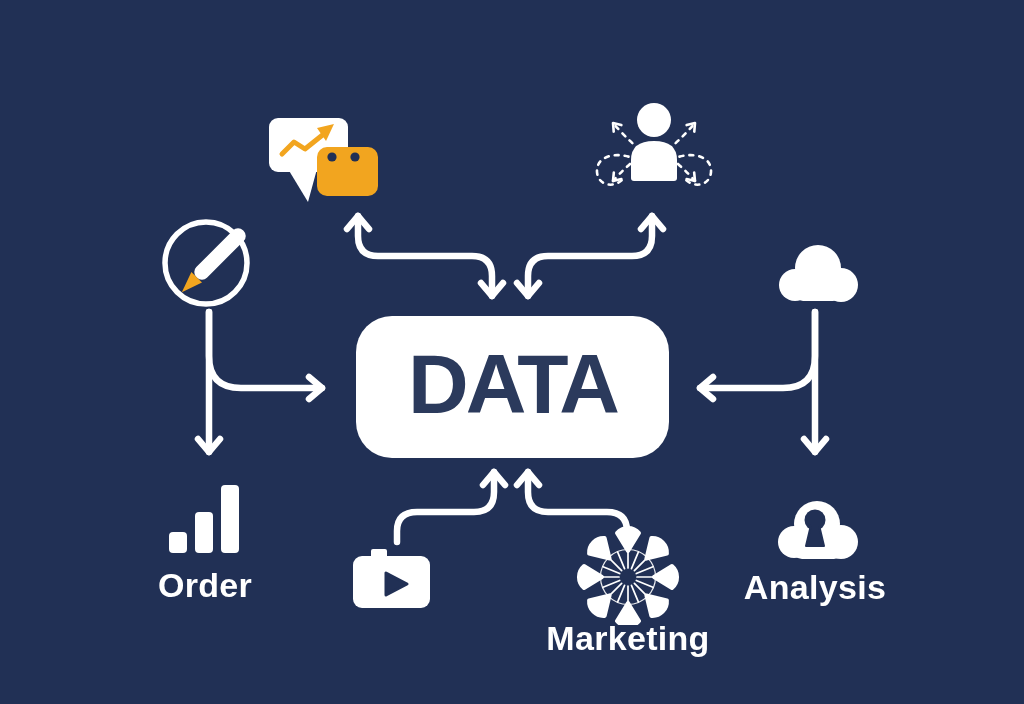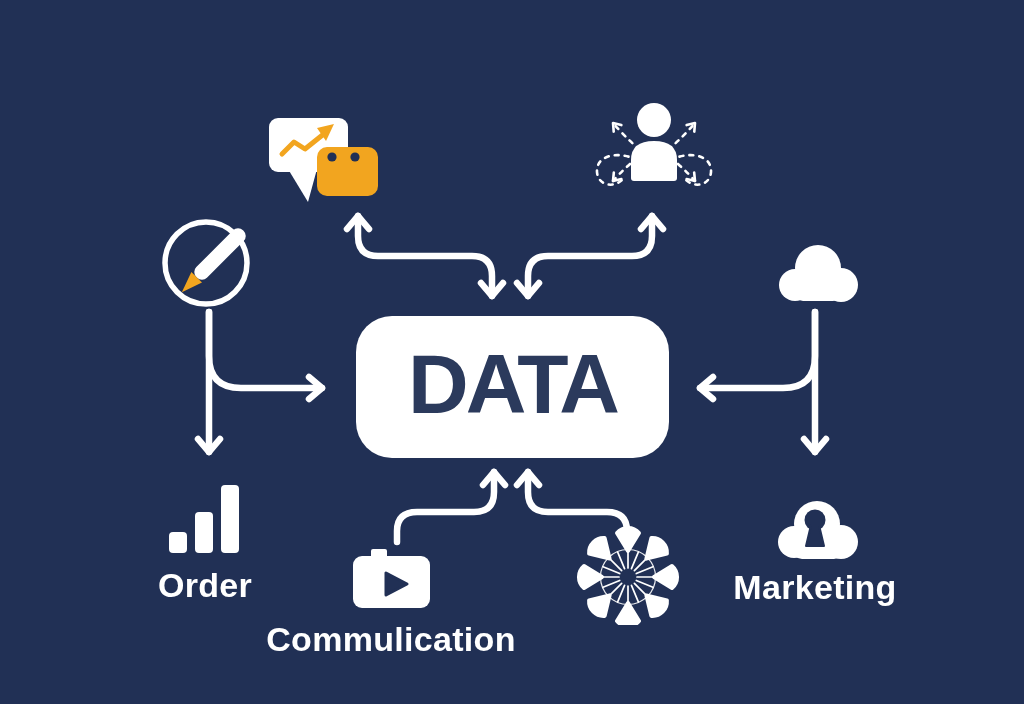--- a/index.html
+++ b/index.html
@@ -107,21 +107,20 @@
     <rect class="f-white" x="35" y="37" width="18" height="41" rx="4"></rect>
     <rect class="f-white" x="61" y="10" width="18" height="68" rx="4"></rect>
   </svg>
   <div class="abs label" style="left:205px;top:566px">Order</div>
 
   <svg class="abs" style="left:345px;top:540px" width="95" height="75" viewBox="0 0 95 75">
     <rect class="f-white" x="26" y="9" width="16" height="12" rx="2"></rect>
     <rect class="f-white" x="8" y="16" width="77" height="52" rx="9"></rect>
     <path class="f-bg" d="M41,33 L41,55 L62,44 Z" stroke="var(--bg)" stroke-width="3" stroke-linejoin="round"></path>
   </svg>
-  <div class="abs label" style="left:391px;top:620px">Commulication</div>
 
   <svg class="abs" style="left:575px;top:515px" width="110" height="110" viewBox="0 0 110 110">
     <g transform="translate(53,62)">
       <g class="f-white" stroke="var(--white)" stroke-width="4" stroke-linejoin="round">
         <path d="M0,-26 L-11,-44 A14.5,14.5 0 0 1 11,-44 Z" transform="rotate(0)"></path>
         <path d="M0,-26 L-11,-44 A14.5,14.5 0 0 1 11,-44 Z" transform="rotate(45)"></path>
         <path d="M0,-26 L-11,-44 A14.5,14.5 0 0 1 11,-44 Z" transform="rotate(90)"></path>
         <path d="M0,-26 L-11,-44 A14.5,14.5 0 0 1 11,-44 Z" transform="rotate(135)"></path>
         <path d="M0,-26 L-11,-44 A14.5,14.5 0 0 1 11,-44 Z" transform="rotate(180)"></path>
         <path d="M0,-26 L-11,-44 A14.5,14.5 0 0 1 11,-44 Z" transform="rotate(225)"></path>
@@ -142,28 +141,29 @@
         <line y1="-9" y2="-27" transform="rotate(225)"></line>
           <line y1="-9" y2="-27" transform="rotate(247.5)"></line>
         <line y1="-9" y2="-27" transform="rotate(270)"></line>
           <line y1="-9" y2="-27" transform="rotate(292.5)"></line>
         <line y1="-9" y2="-27" transform="rotate(315)"></line>
           <line y1="-9" y2="-27" transform="rotate(337.5)"></line>
       </g>
       <circle class="s-white" r="27.5" stroke-width="1.2" opacity="0.9"></circle>
     </g>
   </svg>
+  <div class="abs label" style="left:628px;top:619px">Marketing</div>
 
   <svg class="abs" style="left:765px;top:485px" width="100" height="85" viewBox="0 0 100 85">
     <circle class="f-white" cx="29" cy="57" r="16"></circle>
     <circle class="f-white" cx="52" cy="39" r="23"></circle>
     <circle class="f-white" cx="76" cy="57" r="17"></circle>
     <rect class="f-white" x="27" y="52" width="52" height="22" rx="10"></rect>
     <circle class="f-bg" cx="50" cy="35" r="10.5"></circle>
     <path class="f-bg" d="M46,40 L54,40 L59,61 L41,61 Z" stroke="var(--bg)" stroke-width="2" stroke-linejoin="round"></path>
   </svg>
-  <div class="abs label" style="left:815px;top:568px">Marketing</div>
+  <div class="abs label" style="left:815px;top:568px">Analysis</div>
 
   <div class="abs data-box">
     <span class="data-title">DATA</span>
   </div>
 
 </div>
 
 </body></html>

